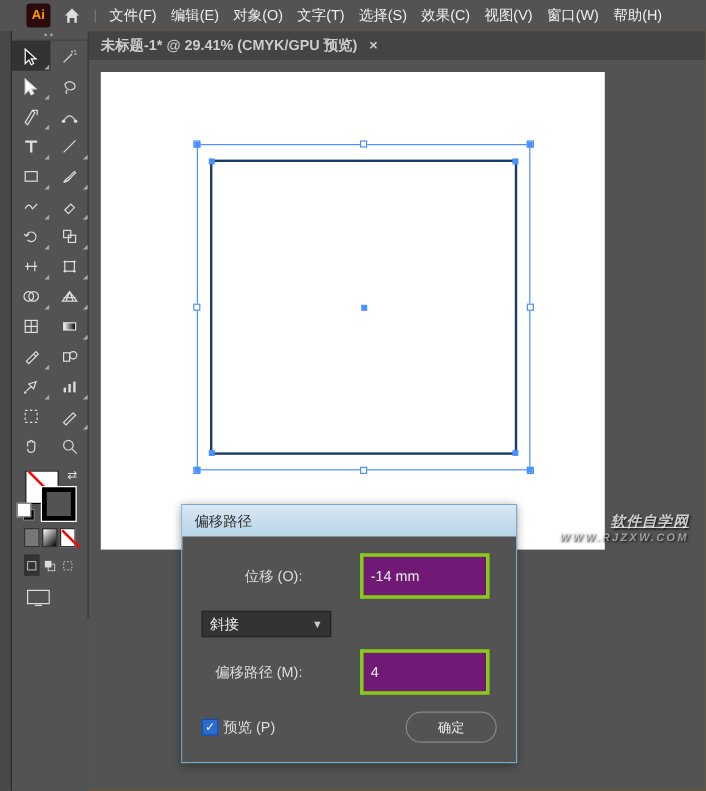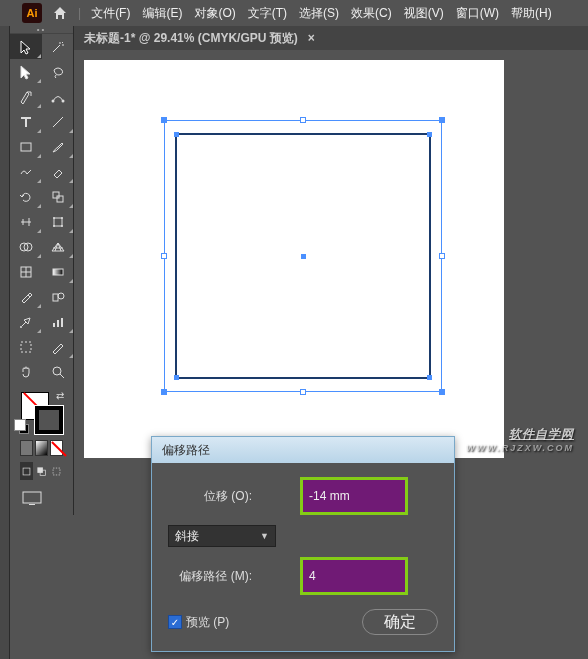--- a/index.html
+++ b/index.html
@@ -56,31 +56,31 @@
 .tab-close { margin-left: 10px; color: #ccc; cursor: pointer; }
 .canvas-area { position: relative; background: #535353; height: calc(100% - 24px); }
 .artboard { position: absolute; left: 10px; top: 10px; width: 420px; height: 398px; background: #fff; }
 .outer-sel { position: absolute; left: 80px; top: 60px; width: 278px; height: 272px; border: 1px solid #4a90ff; }
 .sel-handle { position: absolute; width: 6px; height: 6px; background: #fff; border: 1px solid #4a90ff; }
 .anchor { position: absolute; width: 5px; height: 5px; background: #4a90ff; }
 .inner-rect { position: absolute; left: 91px; top: 73px; width: 256px; height: 246px; border: 2px solid #1a3a6a; background: transparent; }
 .center-pt { position: absolute; width: 5px; height: 5px; background: #4a90ff; }
 
 
-.dialog { position: absolute; left: 151px; top: 436px; width: 304px; border: 1px solid #7aa8c8; box-shadow: 0 2px 8px rgba(0,0,0,0.4); }
+.dialog { position: absolute; left: 151px; top: 420px; width: 280px; border: 1px solid #7aa8c8; box-shadow: 0 2px 8px rgba(0,0,0,0.4); }
 .dlg-title { height: 26px; background: linear-gradient(#d8e8f4,#b8d4e8); color: #333; padding: 0 10px; display: flex; align-items: center; font-size: 12px; }
 .dlg-body { background: #535353; padding: 14px 16px 16px 16px; color: #ddd; }
 .dlg-row { display: flex; align-items: center; margin-bottom: 10px; gap: 40px; }
 .dlg-label { width: 92px; text-align: right; padding-right: 8px; font-size: 12px; color: #ddd; }
 .dlg-input { width: 108px; height: 22px; background: #701a75; border: 3px solid #84cc16; color: #eee; padding: 16px 6px; font-size: 12px; }
 .dlg-select { width: 108px; height: 22px; background: #333; border: 1px solid #222; color: #eee; padding: 0 6px; font-size: 12px; position: relative; display:flex; align-items:center; justify-content:space-between;}
 .dlg-select .chev { font-size: 9px; color:#ccc; }
 .dlg-btnrow { display: flex; align-items: center; gap: 10px; margin-top: 14px; }
 .dlg-check { width: 14px; height: 14px; background: #2a6cd4; border: 1px solid #1a4a9a; display: inline-flex; align-items: center; justify-content: center; color: #fff; font-size: 10px; margin-right: 4px; }
-.dlg-btn { flex: 0 0 auto; width: 76px; height: 26px; border: 1px solid #888; border-radius: 13px; background: #535353; color: #eee; display: flex; align-items: center; justify-content: center; cursor: pointer; font-size: 16px; }
+.dlg-btn { flex: 0 0 auto; width: 76px; height: 26px; border: 1px solid #888; border-radius: 13px; background: #535353; color: #eee; display: flex; align-items: center; justify-content: center; cursor: pointer; font-size: 11px; }
 .preview-wrap { display:flex; align-items:center; margin-right:auto; }
 
 
 .watermark { position: absolute; right: 14px; top: 426px; color: rgba(255,255,255,0.75); font-weight: bold; font-style: italic; text-align: right; pointer-events: none; text-shadow: 1px 1px 2px rgba(0,0,0,0.8); }
 .watermark .wm-big { font-size: 12px; letter-spacing: 1px; text-decoration: underline; }
 .watermark .wm-small { font-size: 9px; letter-spacing: 2px; color: rgba(255,255,255,0.5); }
 </style>
 </head>
 <body>
 

